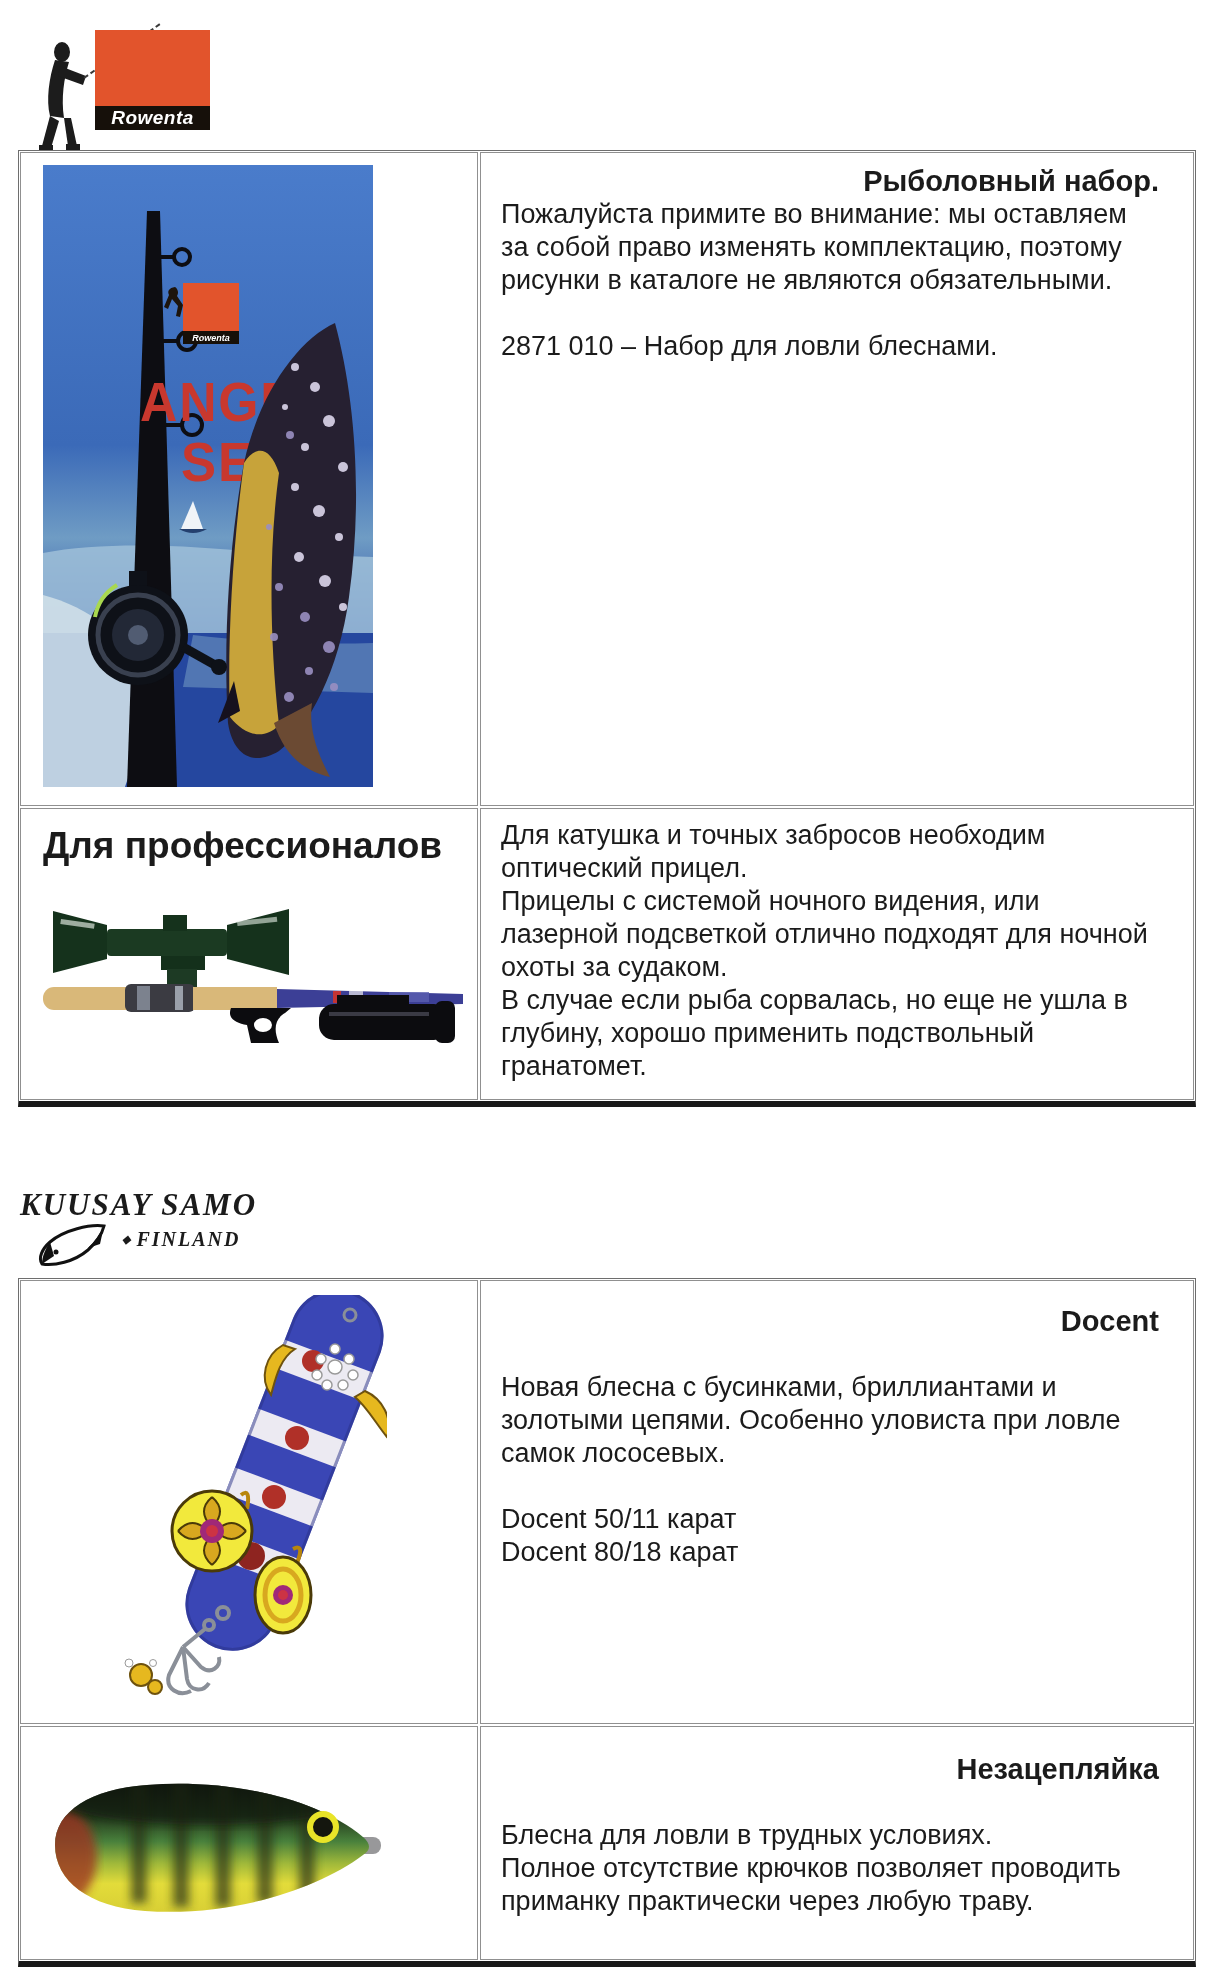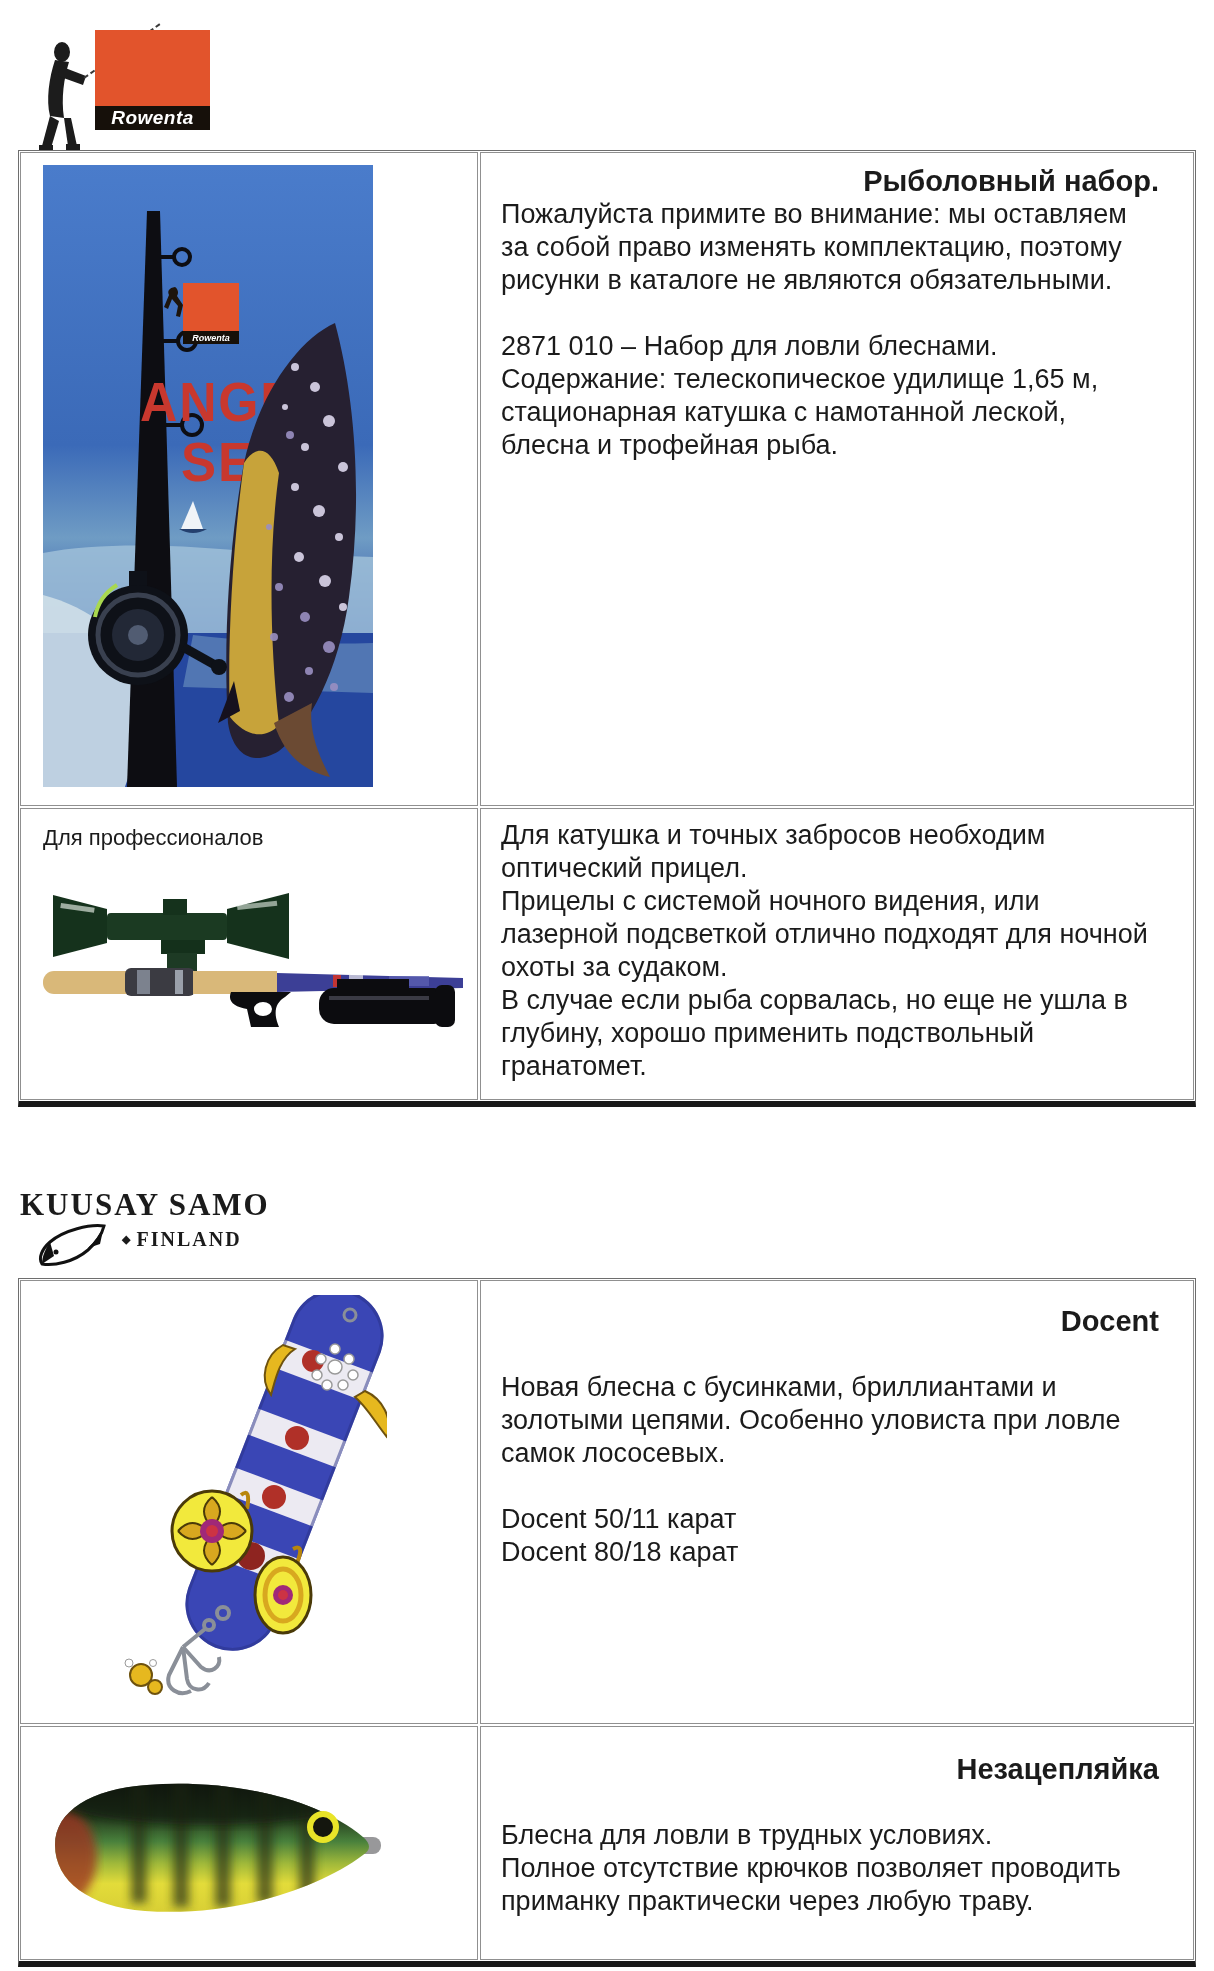--- a/index.html
+++ b/index.html
@@ -22,27 +22,27 @@
   .t2{top:1278px;grid-template-rows:442px 232px;}
   .cell{outline:1px solid #909090;background:#fff;position:relative;overflow:hidden;}
   .cell-text{padding:12px 34px 0 20px;font-size:27px;line-height:33px;}
   .cell-text.tight{padding-top:10px;}
   .cell-text.pad24{padding-top:24px;}
   .cell-text.pad26{padding-top:26px;}
   .hline{font-weight:bold;font-size:29px;text-align:right;}
   .gap{height:33px;}
 
   .img-left-1{margin:12px 0 0 22px;display:block;}
-  .prof-head{font-weight:normal;font-size:22px;padding:16px 0 0 22px;}
+  .prof-head{font-weight:bold;font-size:37px;padding:16px 0 0 22px;}
   .rod-img{margin:10px 0 0 16px;display:block;}
   .docent-img{margin:14px 0 0 86px;display:block;}
   .perch-img{margin:42px 0 0 18px;display:block;}
 
   
-  .kuusay{position:absolute;left:20px;top:1186px;width:320px;}
+  .kuusay{position:absolute;left:20px;top:1186px;width:320px;font-style:italic;}
   .kuusay-title{font-family:"Liberation Serif",serif;font-weight:bold;font-size:31px;
                 letter-spacing:2px;transform:scaleY(1.05);transform-origin:left top;white-space:nowrap;}
   .kuusay-sub{display:flex;align-items:flex-start;margin-top:0px;}
   .kuusay-fish{margin-left:14px;}
   .kuusay-finland{font-family:"Liberation Serif",serif;font-weight:bold;font-size:20px;
                   letter-spacing:2px;margin-left:10px;margin-top:6px;white-space:nowrap;}
   .kuusay-bullet{font-size:11px;vertical-align:3px;margin-right:4px;}
 </style>
 </head>
 <body>
@@ -157,21 +157,20 @@
           <circle cx="176" cy="502" r="8" fill="#0e1118"></circle>
         </g>
       </svg>
     </div>
 
     <div class="cell cell-text">
       <div class="hline">Рыболовный набор.</div>
       <div>Пожалуйста примите во внимание: мы оставляем за собой право изменять комплектацию, поэтому рисунки в каталоге не являются обязательными.</div>
       <div class="gap"></div>
       <div>2871 010 – Набор для ловли блеснами.</div>
-      <div>Содержание: телескопическое удилище 1,65 м, стационарная катушка с намотанной леской, блесна и трофейная рыба.</div>
     </div>
 
     <div class="cell">
       <div class="prof-head">Для профессионалов</div>
       <svg class="rod-img" width="428" height="168" viewBox="0 0 428 168">
 
         <g>
           <path d="M16,34 L70,48 L70,82 L16,96 Z" fill="#15321c"></path>
           <rect x="70" y="52" width="120" height="27" rx="4" fill="#1b3a22"></rect>
           <path d="M190,48 L252,32 L252,98 L190,82 Z" fill="#15321c"></path>

